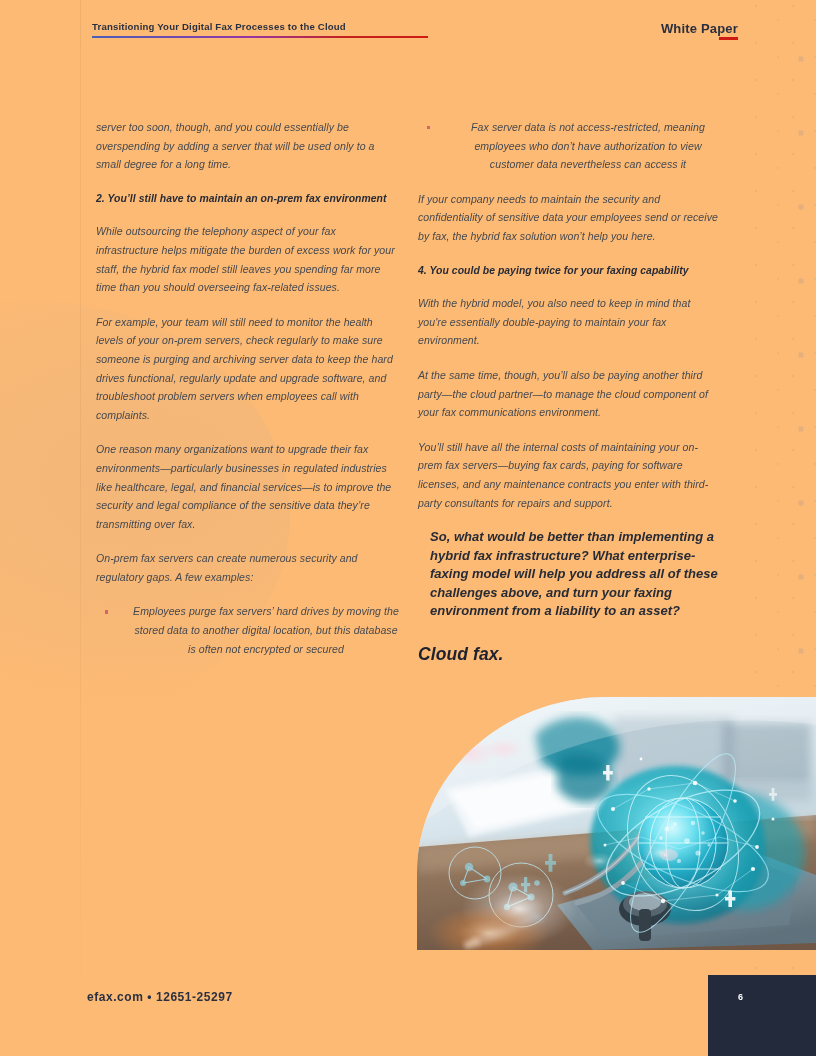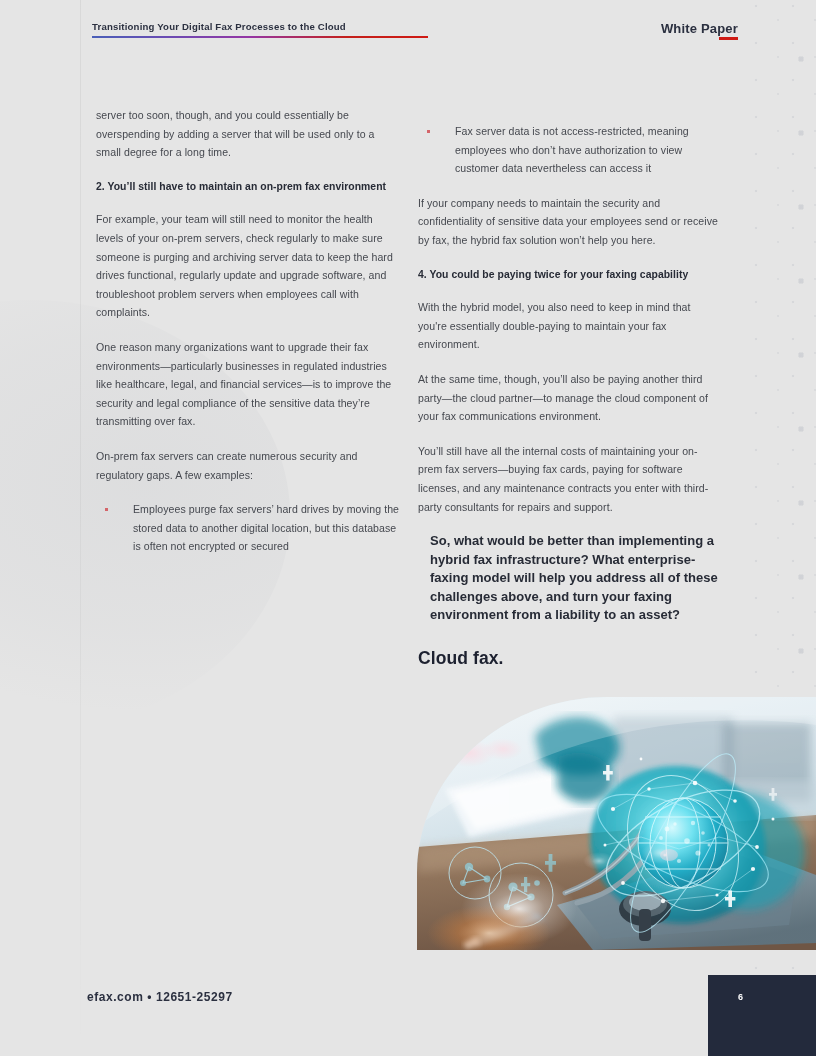--- a/index.html
+++ b/index.html
@@ -10,21 +10,21 @@
   body {
     font-family: "Liberation Sans", sans-serif;
     -webkit-font-smoothing: antialiased;
   }
 
   #page {
     position: relative;
     width: 816px;
     height: 1056px;
     overflow: hidden;
-    background: #e5e5e5;
+    background: #fdba74;
   }
 
   
   .sparkle-band {
     position: absolute;
     top: 0;
     right: 0;
     width: 66px;
     height: 1056px;
     background-image:
@@ -119,22 +119,23 @@
 
   
   .columns {
     position: absolute;
     left: 96px;
     top: 106px;
     width: 620px;
   }
   .col {
     position: absolute;
-    top: 0;
+    top: 12px;
     width: 303px;
+    font-style: italic;
   }
   .col-left  { left: 0; }
   .col-right { left: 322px; }
 
   p.body {
     margin: 0 0 16px 0;
     font-size: 10.55px;
     line-height: 18.6px;
     color: #45484f;
     letter-spacing: 0.07px;
@@ -166,26 +167,27 @@
     letter-spacing: 0.02px;
   }
 
   ul.bullets {
     margin: 0 0 16px 0;
     padding: 0;
     list-style: none;
   }
   ul.bullets li {
     position: relative;
-    margin: 16px 0 2px 0;
+    margin: 0 0 2px 0;
     padding-left: 37px;
     font-size: 10.55px;
     line-height: 18.6px;
     color: #45484f;
     letter-spacing: 0.07px;
+    text-align: center;
   }
   ul.bullets li::before {
     content: "";
     position: absolute;
     left: 9px;
     top: 8px;
     width: 3.2px;
     height: 3.2px;
     background: #d4656a;
   }
@@ -248,20 +250,21 @@
     <div class="header-tag">White Paper</div>
     <div class="header-tag-rule"></div>
   </div>
 
   <div class="columns">
 
     <div class="col col-left">
       <p class="body">server too soon, though, and you could essentially be overspending by adding a server that will be used only to a small degree for a long time.</p>
 
       <h3 class="sub">2. You’ll still have to maintain an on-prem fax environment</h3>
+      <p class="body">While outsourcing the telephony aspect of your fax infrastructure helps mitigate the burden of excess work for your staff, the hybrid fax model still leaves you spending far more time than you should overseeing fax-related issues.</p>
       <p class="body">For example, your team will still need to monitor the health levels of your on-prem servers, check regularly to make sure someone is purging and archiving server data to keep the hard drives functional, regularly update and upgrade software, and troubleshoot problem servers when employees call with complaints.</p>
 
       <p class="body">One reason many organizations want to upgrade their fax environments—particularly businesses in regulated industries like healthcare, legal, and financial services—is to improve the security and legal compliance of the sensitive data they’re transmitting  over fax.</p>
       <p class="body">On-prem fax servers can create numerous security and regulatory gaps. A few examples:</p>
 
       <ul class="bullets">
         <li>Employees purge fax servers’ hard drives by moving the stored data to another digital location, but this database is often not encrypted or secured</li>
       </ul>
     </div>
 

